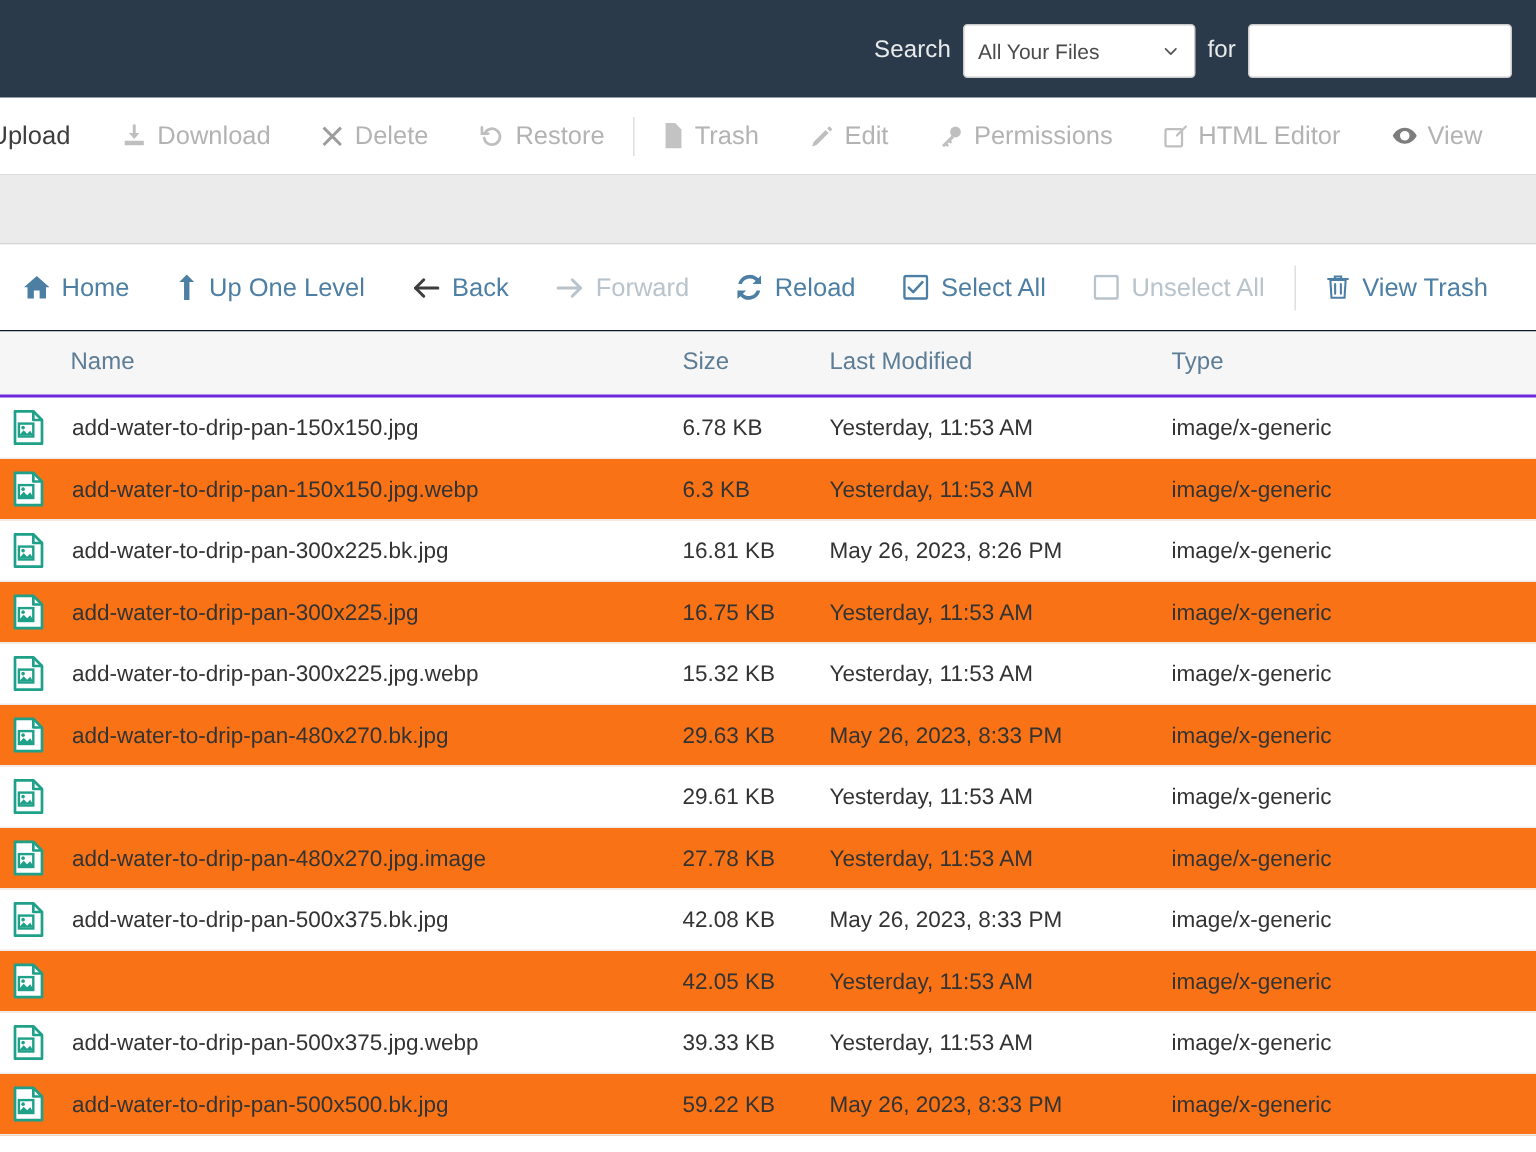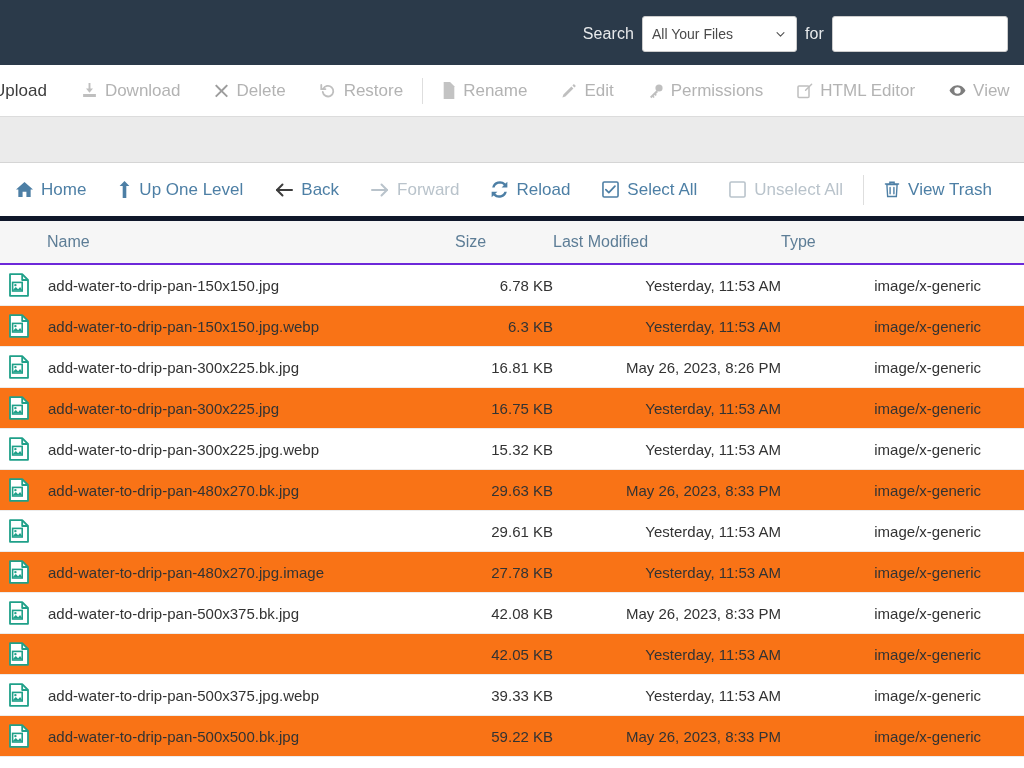--- a/index.html
+++ b/index.html
@@ -103,21 +103,21 @@
   .gap-strip {
     height: 46px;
     background: #ebebeb;
     border-bottom: 1px solid #d5d5d5;
   }
 
   
   .navbar {
     height: 58px;
     background: #ffffff;
-    border-bottom: 5px solid #0f172a;
+    border-bottom: 1px solid #0f172a;
     display: flex;
     align-items: center;
     overflow: hidden;
     white-space: nowrap;
     text-align: right;
   }
   .nav-item {
     display: inline-flex;
     align-items: center;
     gap: 8px;
@@ -154,21 +154,20 @@
   .th-mod   { width: 228px; }
   .th-type  { width: 200px; }
 
   .rows { background: #ffffff; }
   .row {
     height: 41px;
     display: flex;
     align-items: center;
     border-bottom: 1px solid #ececec;
     background: #ffffff;
-    text-align: right;
   }
   .row.alt { background: #f97316; }
 
   .cell { flex: 0 0 auto; font-size: 15px; color: #333333; }
   .c-name { width: 455px; display: flex; align-items: center; gap: 0; padding-left: 8px; }
   .c-name .fname { padding-left: 18px; }
   .c-size { width: 98px; }
   .c-mod  { width: 228px; }
   .c-type { width: 200px; }
 
@@ -235,21 +234,21 @@
   </div>
 
   <div class="tb-sep"></div>
 
   <div class="tb-item">
     <span class="ic">
       <svg class="gi" width="14" height="17" viewBox="0 0 12 16" fill="#c3c3c3">
           <path d="M1 0h6l4 4v12H1z"></path>
         </svg>
     </span>
-    <span>Rename</span>
+    <span>Trash</span>
   </div>
 
   <div class="tb-item">
     <span class="ic">
       <svg class="gi" width="16" height="16" viewBox="0 0 16 16" fill="#bfbfbf">
           <path d="M12.9 1.1l2 2L13.4 4.6l-2-2zM10.4 3.6l2 2L4.4 13.6 1.4 14.6l1-3z"></path>
         </svg>
     </span>
     <span>Edit</span>
   </div>

